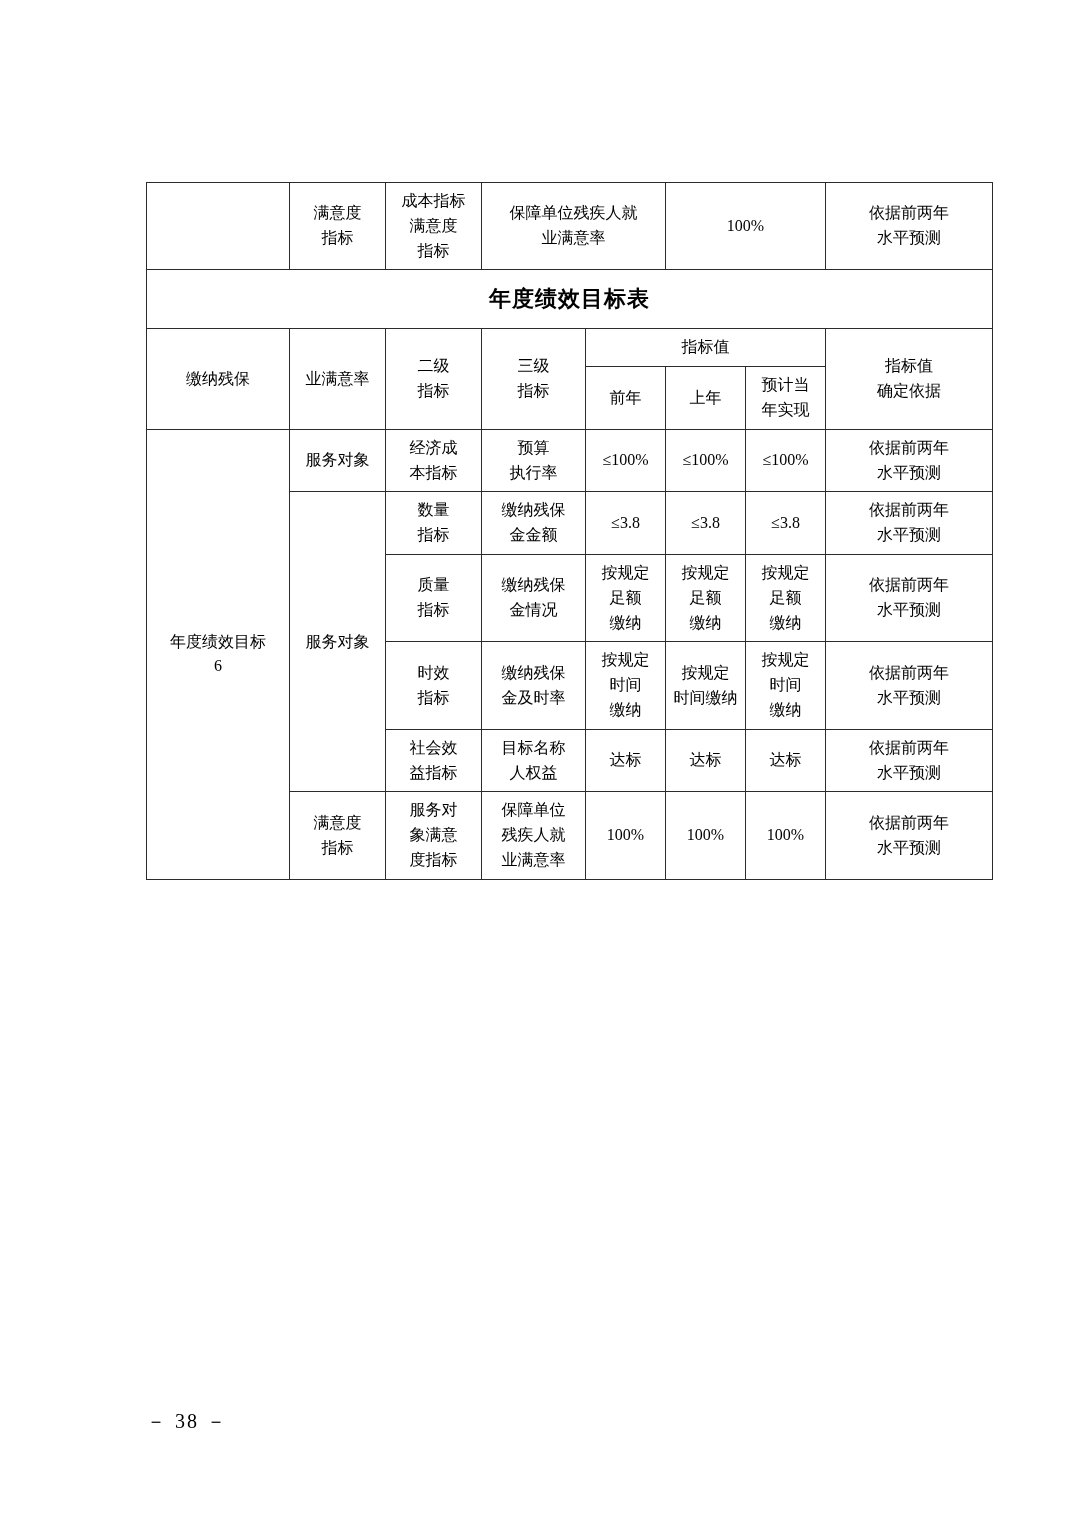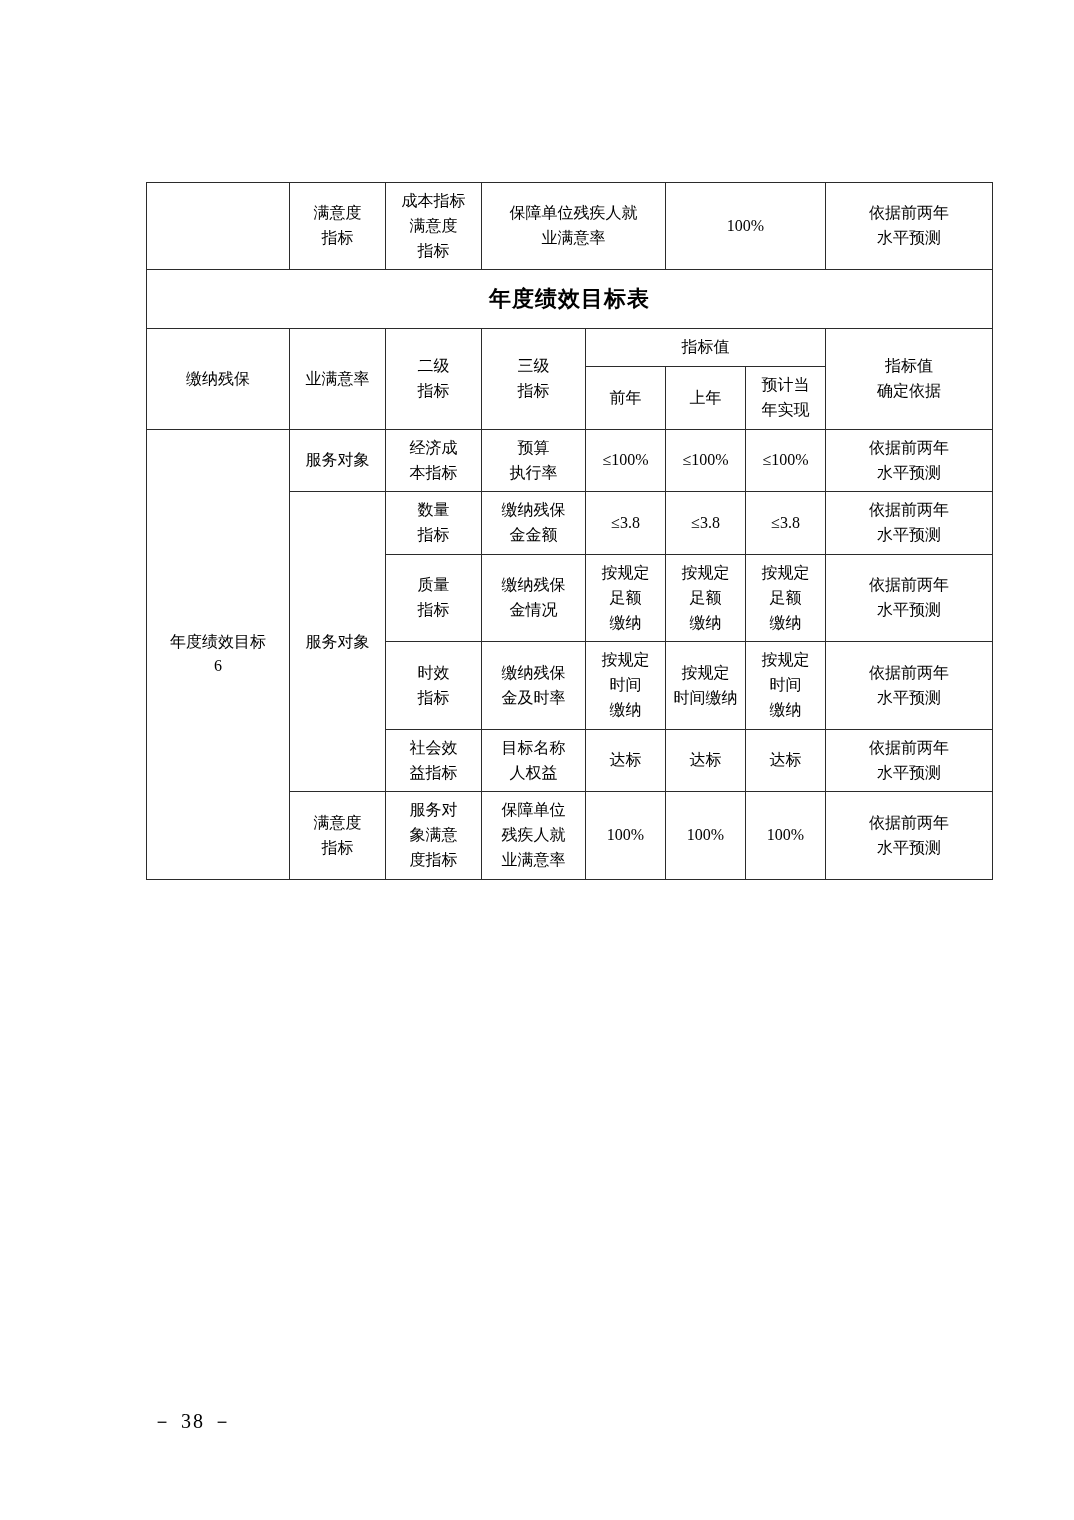--- a/index.html
+++ b/index.html
@@ -49,21 +49,21 @@
     letter-spacing: 1px;
   }
   .hdr {
     font-size: 16px;
   }
   .small {
     font-size: 15px;
   }
   .page-number {
     position: absolute;
-    left: 152px;
+    left: 146px;
     top: 1408px;
     font-size: 20px;
     letter-spacing: 2px;
     font-family: "Liberation Serif", "DejaVu Serif", serif;
   }
   
   col.c1 { width: 143px; }
   col.c2 { width: 96px; }
   col.c3 { width: 96px; }
   col.c4 { width: 104px; }

